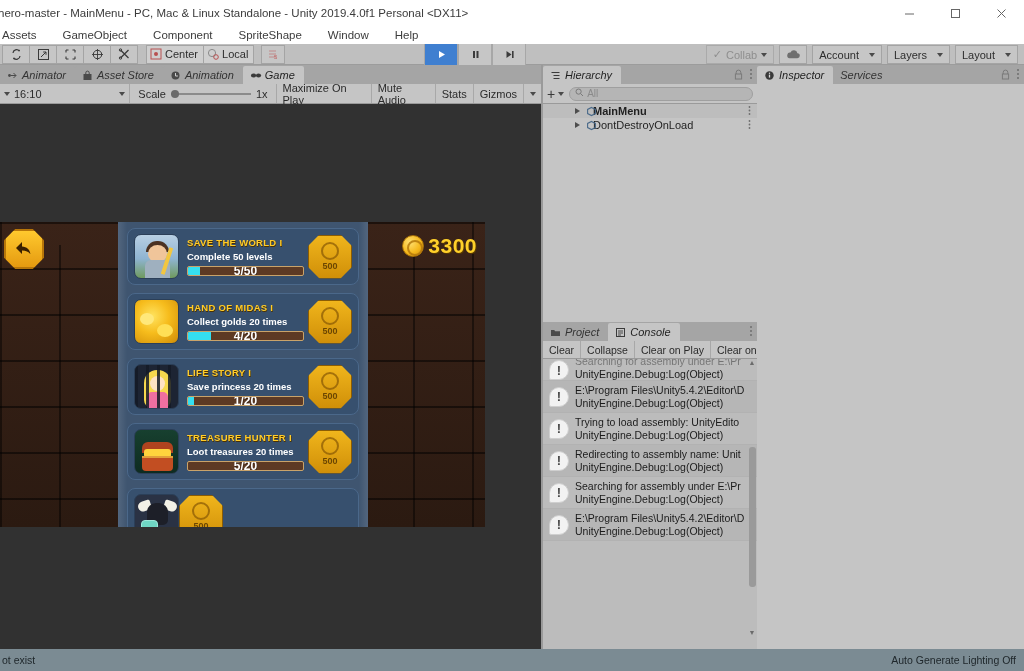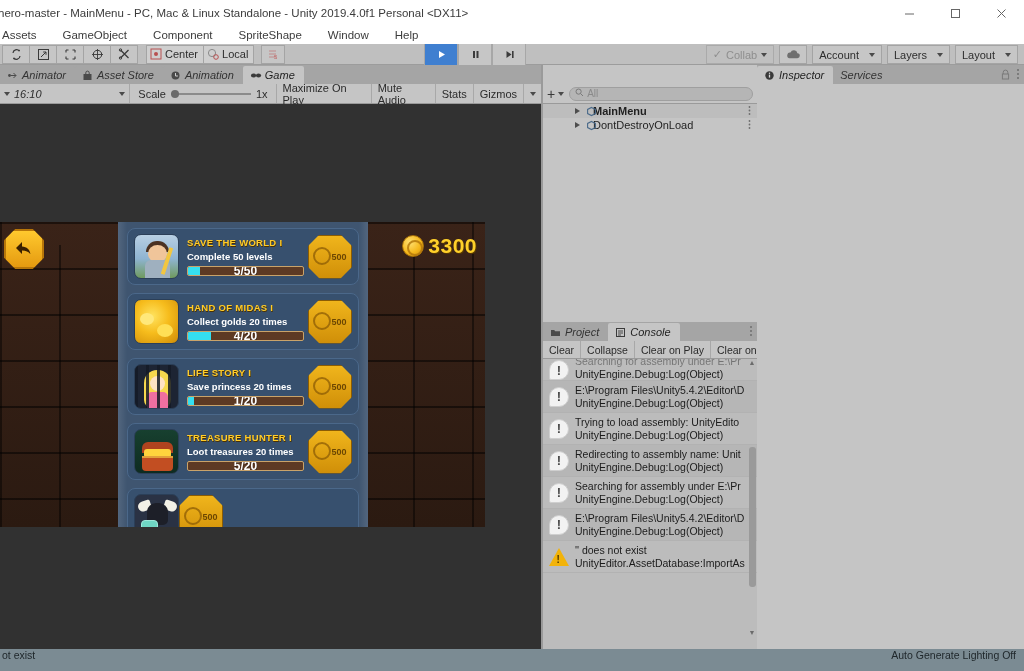--- a/index.html
+++ b/index.html
@@ -94,21 +94,21 @@
   
   .game-panel { position:absolute; left:0; top:65px; width:543px; height:584px; background:#c5c5c5; }
   .game-tabs { position:absolute; left:0; top:0; width:543px; height:19px; background:#a5a5a5; display:flex; align-items:flex-end; }
   .game-toolbar {
     position:absolute; left:0; top:19px; width:543px; height:20px;
     background:#c5c5c5; border-bottom:1px solid #9a9a9a;
     display:flex; align-items:center; font-size:11px; color:#2b2b2b;
   }
   .aspect {
     display:flex; align-items:center; gap:4px; width:140px; height:19px; padding:0 4px;
-    background:#c5c5c5; border-right:1px solid #a8a8a8;font-style:italic;
+    background:#c5c5c5; border-right:1px solid #a8a8a8;
   }
   .aspect-label { flex:1; }
   .scale-box { display:flex; align-items:center; gap:5px; padding:0 8px; height:19px; border-right:1px solid #a8a8a8; }
   .slider-track { width:80px; height:2px; background:#8b8b8b; position:relative; }
   .slider-knob { position:absolute; left:0; top:-3px; width:8px; height:8px; border-radius:50%; background:#6a6a6a; }
   .gt-btn { padding:0 6px; height:19px; display:flex; align-items:center; border-right:1px solid #a8a8a8; }
 
   .game-view {
     position:absolute; left:0; top:39px; width:543px; height:545px;
     background:#313131; overflow:hidden;
@@ -195,21 +195,21 @@
   .ach-fill { position:absolute; left:0; top:0; bottom:0; background:#35dff0; }
   .ach-bar-text {
     position:absolute; inset:0; display:flex; align-items:center; justify-content:center;
     font-size:12px; font-weight:bold; color:#ffffff; text-shadow:0.5px 0.5px 0 #3a2313;
   }
   .ach-reward {
     width:44px; height:44px; flex:0 0 44px; position:relative;
     background:linear-gradient(to bottom,#f0b51c,#d08f08);
     border:1.5px solid #8a5c05;
     clip-path:polygon(26% 0,74% 0,100% 26%,100% 74%,74% 100%,26% 100%,0 74%,0 26%);
-    display:flex; flex-direction:row; align-items:center; justify-content:center;
+    display:flex; flex-direction:column; align-items:center; justify-content:center;
   }
   .ach-reward-circle {
     width:18px; height:18px; border-radius:50%; border:2px solid rgba(140,92,5,0.75);
     margin-bottom:1px;
   }
   .ach-reward-val { font-size:9px; font-weight:bold; color:#6b4602; }
 
   
   .th-hero { background:linear-gradient(to bottom,#b8cfe3 0%,#8fb4d2 55%,#6f9a5e 100%); }
   .th-hero .hd { position:absolute; left:13px; top:10px; width:19px; height:17px; border-radius:50% 50% 45% 45%;
@@ -321,21 +321,21 @@
   .scroll-arrow { position:absolute; right:0; width:8px; height:9px; display:flex; align-items:center; justify-content:center; color:#6b6b6b; font-size:7px; }
 
   
   .insp-panel { position:absolute; left:757px; top:65px; width:267px; height:584px; background:#c5c5c5; }
   .insp-tabs { position:absolute; left:0; top:0; width:267px; height:19px; background:#a5a5a5; display:flex; align-items:flex-end; }
   .insp-body { position:absolute; left:0; top:19px; width:267px; bottom:0; background:#c5c5c5; }
 
   
   .statusbar {
     position:absolute; left:0; bottom:0; width:1024px; height:22px; background:#7b8b93;
-    display:flex; align-items:flex-start; justify-content:space-between; padding:0 8px;
+    display:flex; align-items:center; justify-content:space-between; padding:0 8px;
     font-size:10.5px; color:#20282c;
   }
   .status-left { margin-left:-6px; }
   .status-right { display:flex; align-items:center; gap:6px; }
 
   .vsplit { position:absolute; top:65px; bottom:22px; width:2px; background:#9a9a9a; }
 </style>
 </head>
 <body>
 
@@ -653,20 +653,45 @@
           </div>
         </div>
       </div>
     </div>
   </div>
 
   <div class="vsplit" style="left:541px;"></div>
   <div class="vsplit" style="left:755px;"></div>
 
   <div class="hier-panel">
+    <div class="hier-tabs">
+      <div class="tab active">
+        <span class="tab-ico">
+          <svg width="11" height="11" viewBox="0 0 11 11">
+              <path d="M1.5 2.5h8M3.5 5.5h6M3.5 8.5h6" stroke="#3a3a3a" stroke-width="1"></path>
+            </svg>
+        </span>
+        <span>Hierarchy</span>
+      </div>
+      <div class="panel-icons">
+        <span>
+          <svg width="9" height="11" viewBox="0 0 9 11">
+              <path d="M2.2 5V3.4a2.3 2.3 0 0 1 4.6 0V5" fill="none" stroke="#7a7a7a" stroke-width="1"></path>
+              <rect x="1.4" y="5" width="6.2" height="5" fill="none" stroke="#7a7a7a" stroke-width="1"></rect>
+            </svg>
+        </span>
+        <span>
+          <svg width="4" height="12" viewBox="0 0 4 12">
+              <circle cx="2" cy="2" r="1" fill="#6f6f6f"></circle>
+              <circle cx="2" cy="6" r="1" fill="#6f6f6f"></circle>
+              <circle cx="2" cy="10" r="1" fill="#6f6f6f"></circle>
+            </svg>
+        </span>
+      </div>
+    </div>
     <div class="hier-toolbar">
       <span class="plus-btn">
         <span>+</span>
         <span class="caret"></span>
       </span>
       <span class="hier-search">
         <span>
           <svg width="9" height="9" viewBox="0 0 9 9">
               <circle cx="3.6" cy="3.6" r="2.6" fill="none" stroke="#7a7a7a" stroke-width="1"></circle>
               <line x1="5.6" y1="5.6" x2="8" y2="8" stroke="#7a7a7a" stroke-width="1"></line>
@@ -782,27 +807,20 @@
           <div class="log-line2">UnityEngine.Debug:Log(Object)</div>
         </div>
       </div>
       <div class="log-row alt">
         <div class="log-ico info">!</div>
         <div class="log-text">
           <div class="log-line1">E:\Program Files\Unity5.4.2\Editor\D</div>
           <div class="log-line2">UnityEngine.Debug:Log(Object)</div>
         </div>
       </div>
-      <div class="log-row">
-        <div class="log-ico warn"></div>
-        <div class="log-text">
-          <div class="log-line1">'' does not exist</div>
-          <div class="log-line2">UnityEditor.AssetDatabase:ImportAs</div>
-        </div>
-      </div>
     </div>
     <div class="console-scroll">
       <div class="scroll-arrow" style="top:-4px;">▲</div>
       <div class="thumb"></div>
       <div class="scroll-arrow" style="bottom:-4px;">▼</div>
     </div>
   </div>
 
   <div class="insp-panel">
     <div class="insp-tabs">

